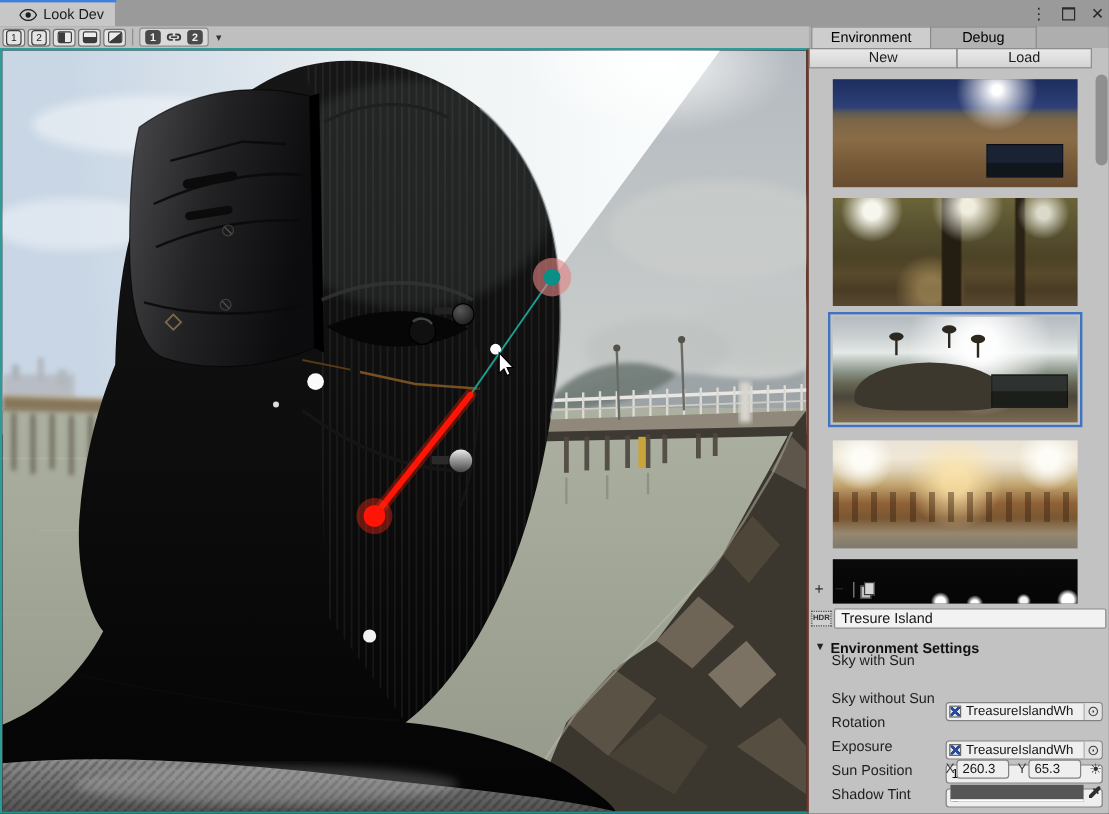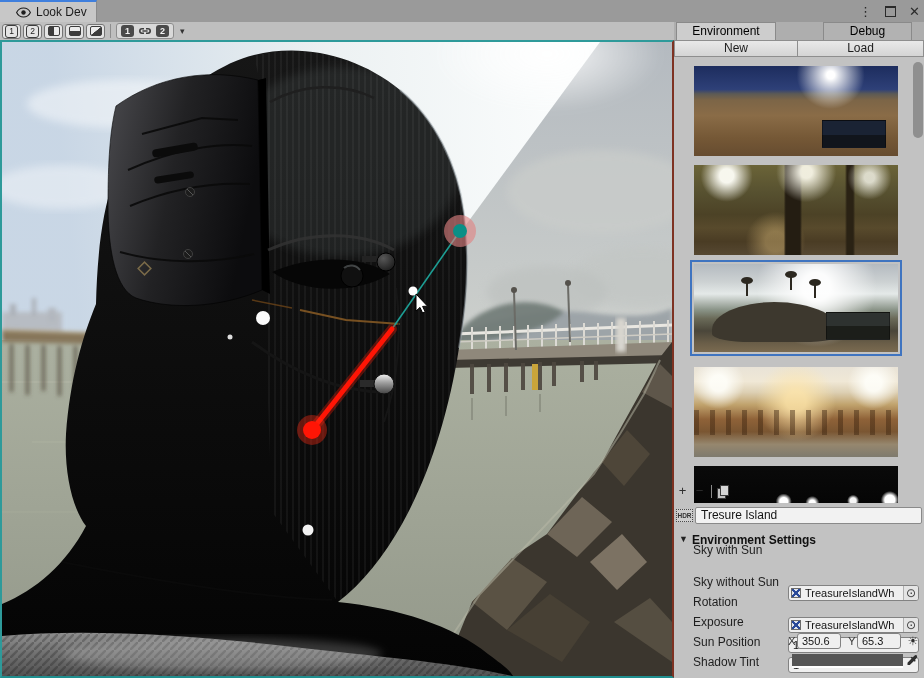--- a/index.html
+++ b/index.html
@@ -34,21 +34,21 @@
 
   
   #viewport{position:absolute;left:0;top:40px;width:674px;height:638px;box-sizing:border-box;
     border-left:2px solid #2e9a9a;border-top:2px solid #2e9a9a;border-bottom:2px solid #1f8f8f;border-right:2px solid #7e3222;background:#000;}
   #scene{display:block;}
 
   
   #right-panel{position:absolute;left:674px;top:40px;width:250px;height:638px;background:#c2c2c2;}
   .btn-flat{position:absolute;top:0;height:17px;box-sizing:border-box;background:linear-gradient(#e9e9e9,#d4d4d4);border:1px solid #8e8e8e;font-size:12px;color:#1c1c1c;text-align:center;line-height:15px;}
   #btn-new{left:0;width:124px;}
-  #btn-load{left:123px;width:127px;}
+  #btn-load{left:123px;width:113px;}
 
   .thumb{position:absolute;left:20px;width:204px;height:90px;overflow:hidden;}
   .inset{position:absolute;width:64px;height:28px;border:1px solid rgba(0,0,0,.35);box-sizing:border-box;}
   .t-desert{background:
     radial-gradient(circle at 67% 10%, #ffffff 0 4px, rgba(255,255,255,.85) 8px, rgba(120,140,190,0) 34px),
     linear-gradient(180deg,#1d2d5e 0%,#2e4078 26%,#5c5a55 31%,#7c6547 38%,#8a6c47 55%,#755836 80%,#664c30 100%);}
   .t-desert .inset{right:12px;top:54px;background:linear-gradient(180deg,#1a2334 0 55%,#11151c 55%);}
   .t-forest{background:
     radial-gradient(circle at 16% 12%, rgba(255,255,248,.95) 0 7px, rgba(255,255,248,0) 26px),
     radial-gradient(circle at 55% 8%, rgba(255,253,240,.9) 0 6px, rgba(255,253,240,0) 30px),
@@ -150,21 +150,21 @@
         <svg width="14" height="10" viewBox="0 0 14 10">
             <path d="M1 5a3 3 0 0 1 3-3h2v1.6H4A1.4 1.4 0 0 0 4 6.4h2V8H4a3 3 0 0 1-3-3z" fill="#3c3c3c"></path>
             <path d="M13 5a3 3 0 0 1-3 3H8V6.4h2a1.4 1.4 0 0 0 0-2.8H8V2h2a3 3 0 0 1 3 3z" fill="#3c3c3c"></path>
             <rect x="4.4" y="4.3" width="5.2" height="1.4" fill="#3c3c3c"></rect>
           </svg>
         <span class="badge">2</span>
       </div>
       <span class="dd-arrow">▾</span>
     </div>
     <div class="panel-tab active" style="left:676px;width:100px;">Environment</div>
-    <div class="panel-tab inactive" style="left:775px;width:89px;margin-left:48px;">Debug</div>
+    <div class="panel-tab inactive" style="left:775px;width:89px;">Debug</div>
   </div>
 
   <div id="viewport">
     <svg id="scene" width="670" height="634" viewBox="0 0 670 634">
       <defs>
         <linearGradient id="skyGray" x1="0" y1="0" x2="0" y2="1">
           <stop offset="0" stop-color="#b4bac0"></stop>
             <stop offset="1" stop-color="#ced1cd"></stop>
         </linearGradient>
         <linearGradient id="wedgeG" gradientUnits="userSpaceOnUse" x1="560" y1="60" x2="60" y2="110">
@@ -448,21 +448,21 @@
       <div class="srow" style="top:81px;">
         <span class="slabel">Exposure</span>
         <div class="sfield">
           <span class="val">1</span>
         </div>
       </div>
 
       <div class="srow" style="top:101px;padding-left:40px;">
         <span class="slabel">Sun Position</span>
         <span class="axis" style="left:114px;">X</span>
-        <div class="minifield" style="left:123px;">350.6</div>
+        <div class="minifield" style="left:123px;">260.3</div>
         <span class="axis" style="left:174px;">Y</span>
         <div class="minifield" style="left:183px;">65.3</div>
         <div class="sunbtn">☀</div>
       </div>
 
       <div class="srow" style="top:121px;">
         <span class="slabel">Shadow Tint</span>
         <div class="swatch"></div>
         <svg class="dropper" width="11" height="12" viewBox="0 0 11 12">
           <path d="M10.2.8a2 2 0 0 0-2.8 0L5.6 2.6l-.9-.9-1 1 .9.9L.5 7.7V10h2.3l4.1-4.1.9.9 1-1-.9-.9 1.8-1.8a2 2 0 0 0 0-2.3z" fill="#2f2f2f"></path>

